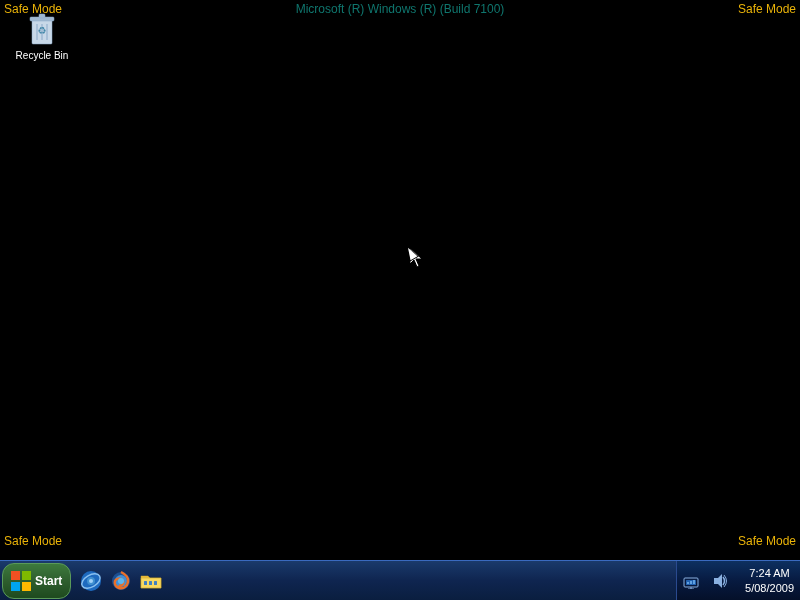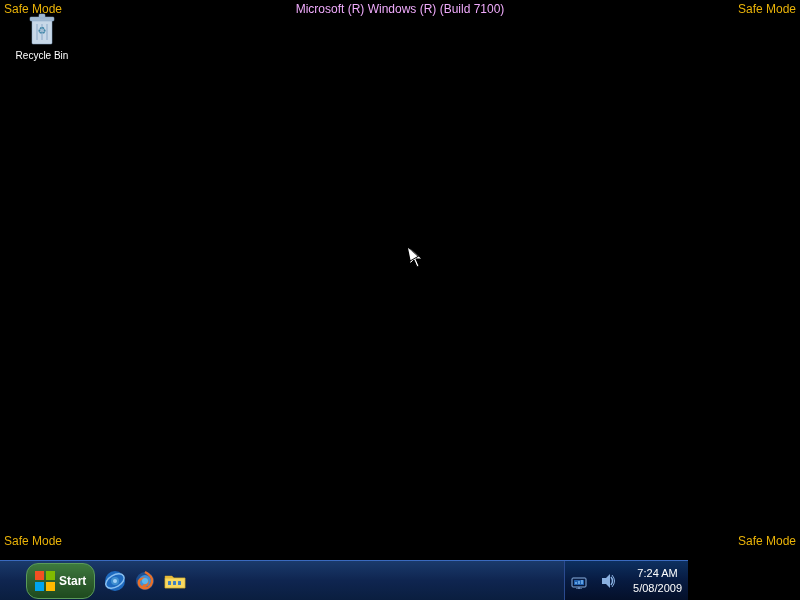--- a/index.html
+++ b/index.html
@@ -25,21 +25,21 @@
     #sm-top-right   { top: 2px;  right: 4px; }
     #sm-bottom-left { bottom: 52px; left: 4px; }
     #sm-bottom-right{ bottom: 52px; right: 4px; }
 
     
     #center-title {
       position: absolute;
       top: 2px;
       left: 50%;
       transform: translateX(-50%);
-      color: #f0abfc;
+      color: #0f766e;
       font-size: 12px;
       white-space: nowrap;
       font-family: Tahoma, sans-serif;
     }
 
     
     #recycle-bin {
       position: absolute;
       top: 8px;
       left: 12px;
@@ -62,27 +62,26 @@
       text-align: center;
       line-height: 1.2;
       text-shadow: 1px 1px 2px #000;
     }
 
     
     #taskbar {
       position: absolute;
       bottom: 0;
       left: 0;
-      width: 688px;
+      width: 800px;
       height: 40px;
       background: linear-gradient(to bottom, #1a3a6b 0%, #0f2550 50%, #0a1e3f 100%);
       border-top: 1px solid #3a6abf;
       display: flex;
       align-items: center;
-      padding-left: 24px;
     }
 
     
     #start-button {
       display: flex;
       align-items: center;
       height: 36px;
       padding: 0 8px;
       margin: 0 2px;
       background: linear-gradient(to bottom, #3d7a3d 0%, #2e5e2e 50%, #1e4a1e 100%);

